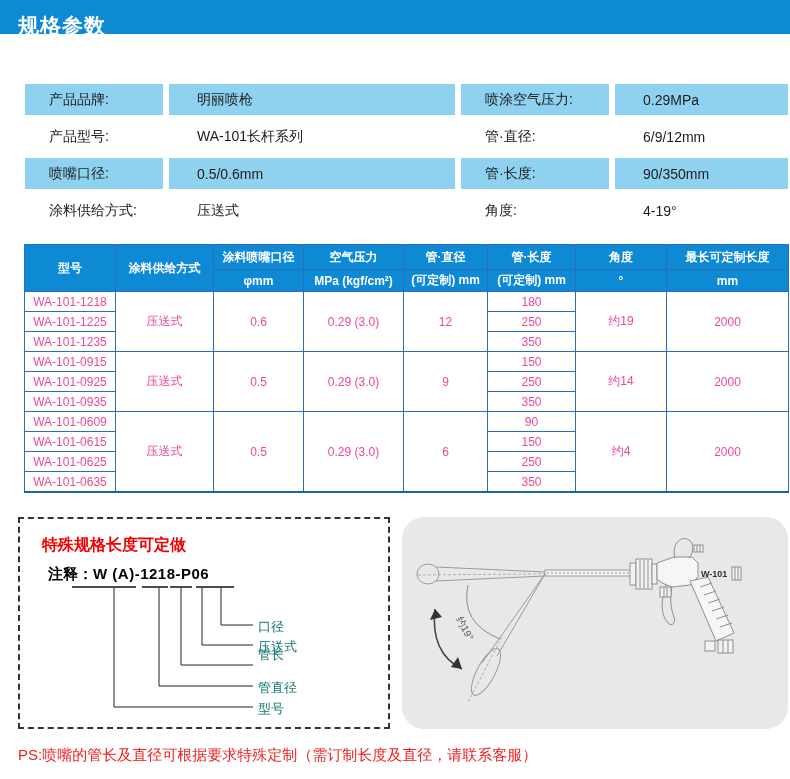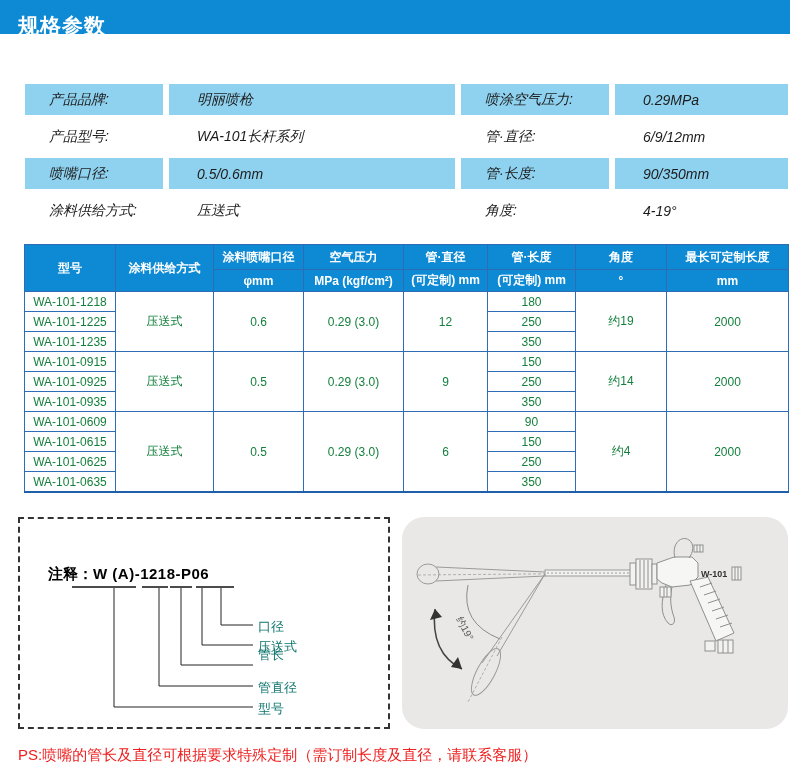--- a/index.html
+++ b/index.html
@@ -16,41 +16,40 @@
     margin:18px 0 0 18px;font-size:21px;font-weight:bold;color:#ffffff;letter-spacing:1px;
   }
   
   .spec-grid{
     margin:50px 0 0 25px;width:763px;
     display:grid;
     grid-template-columns:138px 286px 148px auto;
     grid-auto-rows:31px;
     gap:6px;
     font-size:14px;
-    font-style:italic;
   }
   .spec-cell{display:flex;align-items:center;}
   .spec-cell.hl{background:#8fd2f0;}
   .spec-label{padding-left:24px;}
   .spec-value{padding-left:28px;}
   
   table.spec-table{
     border-collapse:collapse;table-layout:fixed;
     width:764px;margin:18px 0 0 24px;
     font-size:12px;
   }
   .spec-table th{
     background:#0d8ad3;color:#ffffff;font-weight:bold;
     border:1px solid #2e6cb5;padding:0;
   }
   .spec-table thead tr.titles th{height:24px;}
   .spec-table thead tr.units th{height:21px;border-top-color:#e8f4fc;}
   .spec-table td{
     border:1px solid #2e6cb5;text-align:center;height:19px;
-    padding:0;color:#15803d;background:#ffffff;
+    padding:0;color:#ec4899;background:#ffffff;
   }
   .spec-table{border-bottom:2px solid #1f5fa9;}
   
   .bottom{
     display:flex;margin:24px 0 0 18px;gap:12px;
   }
   .custom-box{
     position:relative;width:368px;height:208px;
     border:2px dashed #333;background:#ffffff;flex:none;
   }
@@ -194,20 +193,21 @@
       <tr>
         <td>WA-101-0635</td>
         <td>350</td>
       </tr>
     </tbody>
 </table>
 
 <div class="bottom">
 
   <div class="custom-box">
+    <h2 class="box-title">特殊规格长度可定做</h2>
     <div class="note-line">
       <span>注释：</span><span class="code">W (A)-1218-P06</span>
     </div>
     <svg width="368" height="208" viewBox="0 0 368 208">
       <g stroke="#111" stroke-width="1.5" fill="none">
 
         <line x1="52" y1="68" x2="116" y2="68"></line>
         <line x1="122" y1="68" x2="148" y2="68"></line>
         <line x1="150" y1="68" x2="172" y2="68"></line>
         <line x1="176" y1="68" x2="214" y2="68"></line>

